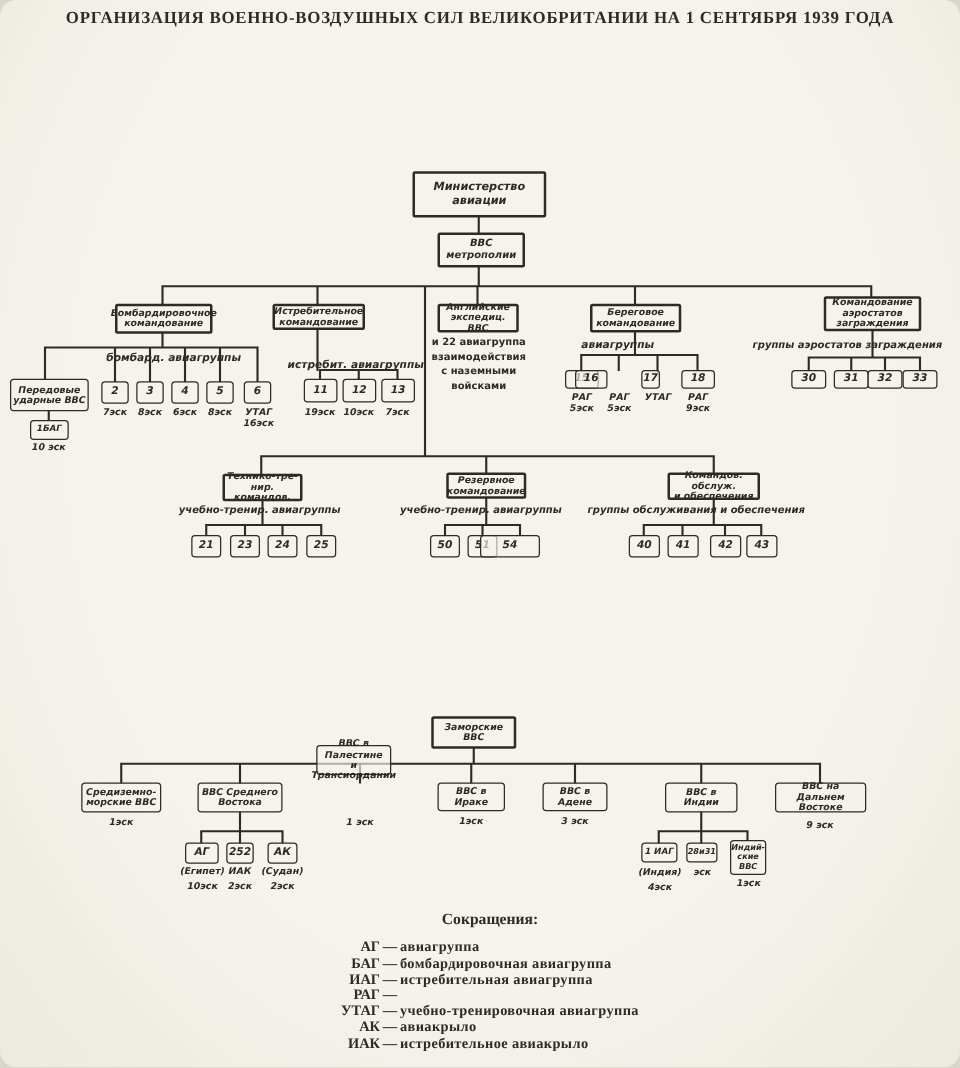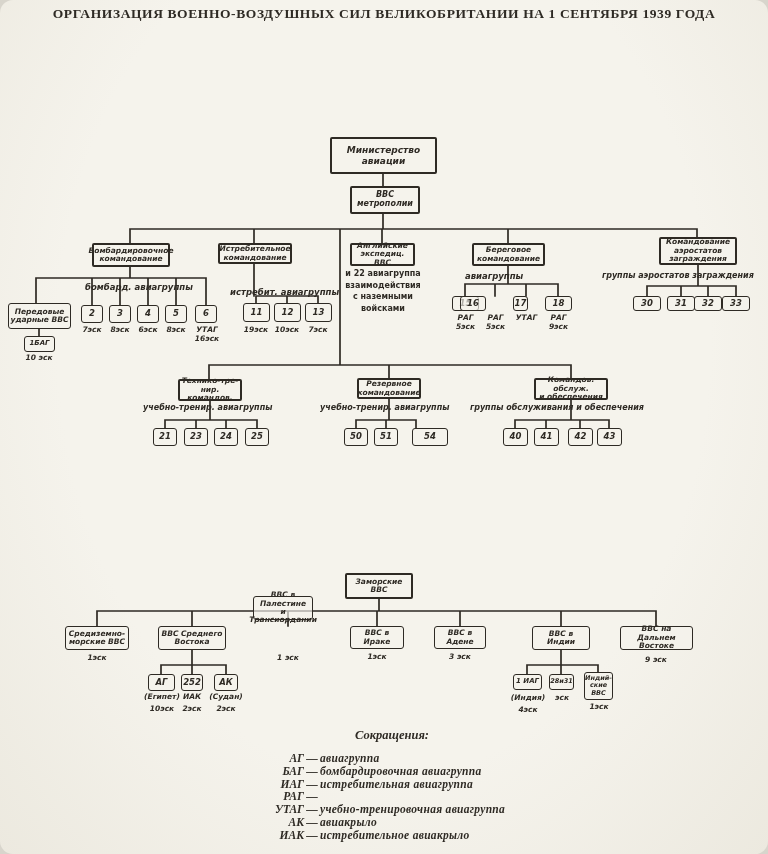--- a/index.html
+++ b/index.html
@@ -16,21 +16,21 @@
     white-space:pre-line;box-sizing:border-box;padding:1px;background:rgba(245,243,236,.65);}
   .bx.heavy{border-width:2.4px;border-radius:2px;}
   .bx.num{font-size:8.5px;}
   .sub{position:absolute;font-style:italic;font-weight:bold;font-size:7.5px;
     line-height:1.15;text-align:center;white-space:pre-line;}
   .glabel{position:absolute;font-style:italic;font-weight:bold;font-size:8.5px;
     text-align:left;white-space:pre-line;}
   .note{position:absolute;font-weight:bold;font-size:8px;
     line-height:1.45;text-align:center;white-space:pre-line;}
   .abbr-block{position:absolute;left:232px;top:728px;width:320px;
-    font-family:"Liberation Serif",serif;font-style:italic;}
+    font-family:"Liberation Serif",serif;}
   .abbr-title{text-align:center;font-weight:bold;font-size:12.5px;margin-bottom:9px;}
   .ab-row{display:grid;grid-template-columns:72px 16px auto;font-size:11.5px;
     font-weight:bold;line-height:12.8px;}
   .ab-k{text-align:right;}
   .ab-d{text-align:center;}
   .ab-v{text-align:left;letter-spacing:.3px;}
 </style>
 </head>
 <body>
 
@@ -128,21 +128,21 @@
   <div class="bx num" style="left:153px;top:428px;width:24px;height:18px">21</div>
   <div class="bx num" style="left:184px;top:428px;width:24px;height:18px">23</div>
   <div class="bx num" style="left:214px;top:428px;width:24px;height:18px">24</div>
   <div class="bx num" style="left:245px;top:428px;width:24px;height:18px">25</div>
 
   <div class="bx heavy" style="left:357px;top:378px;width:64px;height:21px">Резервное
 командование</div>
   <div class="glabel" style="left:320px;top:403px;width:134px;font-size:8px">учебно-тренир. авиагруппы</div>
   <div class="bx num" style="left:344px;top:428px;width:24px;height:18px">50</div>
   <div class="bx num" style="left:374px;top:428px;width:24px;height:18px">51</div>
-  <div class="bx num" style="left:412px;top:428px;width:36px;height:18px">54</div>
+  <div class="bx num" style="left:384px;top:428px;width:48px;height:18px">54</div>
 
   <div class="bx heavy" style="left:534px;top:378px;width:74px;height:22px">Командов. обслуж.
 и обеспечения</div>
   <div class="glabel" style="left:470px;top:403px;width:196px;font-size:8px">группы обслуживания и обеспечения</div>
   <div class="bx num" style="left:503px;top:428px;width:25px;height:18px">40</div>
   <div class="bx num" style="left:534px;top:428px;width:25px;height:18px">41</div>
   <div class="bx num" style="left:568px;top:428px;width:25px;height:18px">42</div>
   <div class="bx num" style="left:597px;top:428px;width:25px;height:18px">43</div>
 
   <div class="bx heavy" style="left:345px;top:573px;width:68px;height:26px">Заморские

